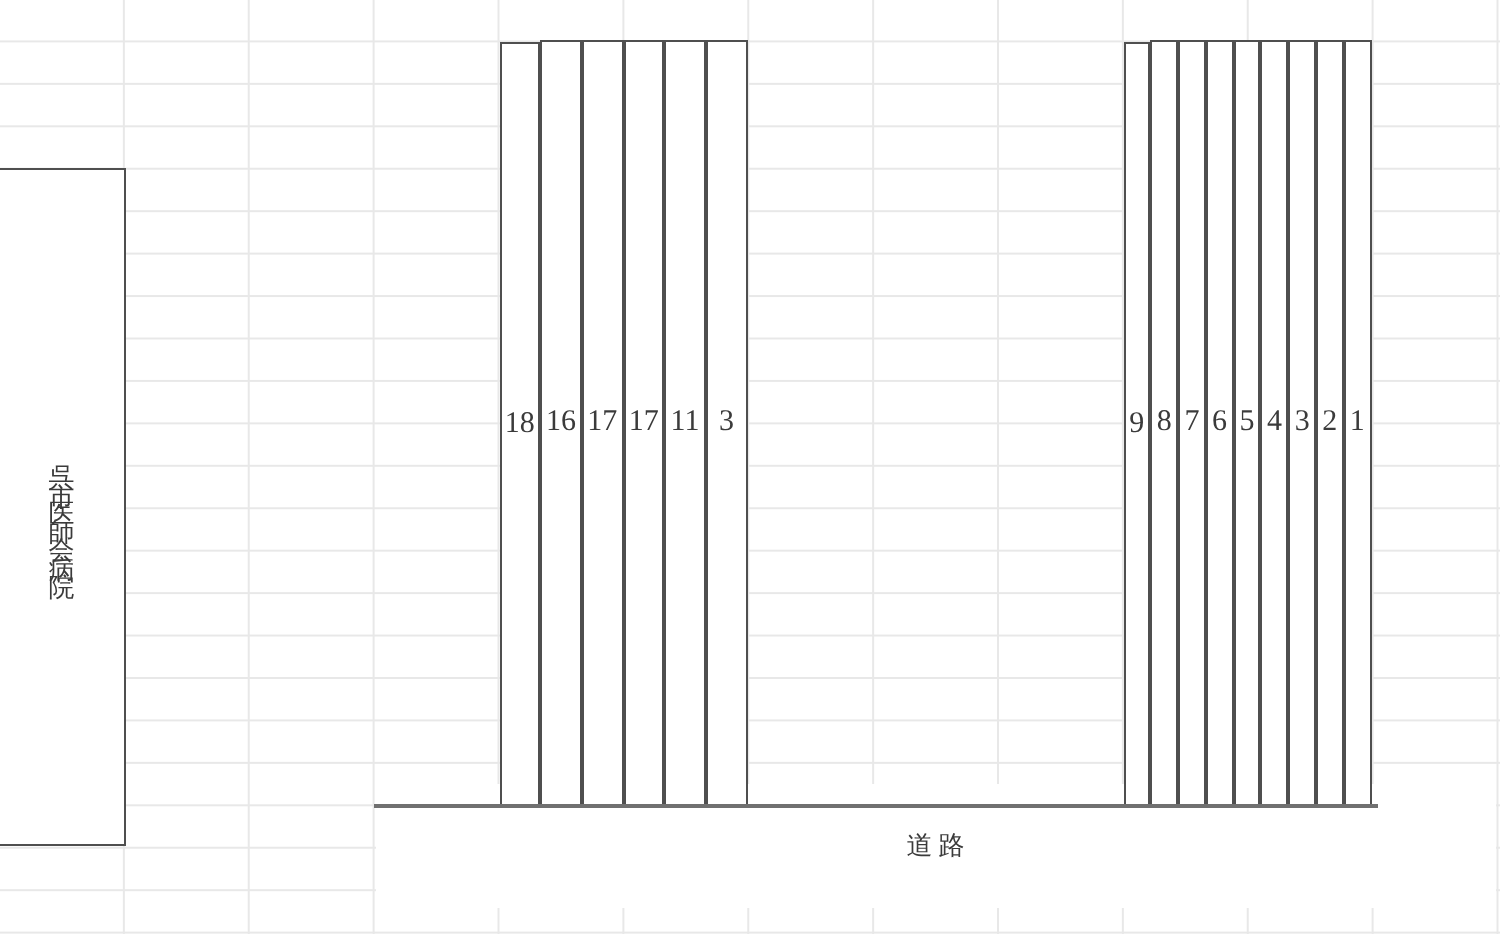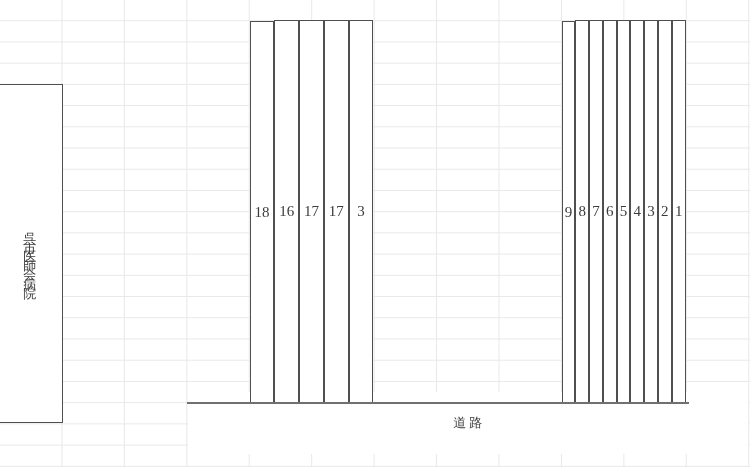--- a/index.html
+++ b/index.html
@@ -92,20 +92,21 @@
 
   <div class="hospital">
     <span class="vtext">呉市医師会病院</span>
   </div>
 
   <div class="numcol left">
     <div class="cell">18</div>
     <div class="cell">16</div>
     <div class="cell">17</div>
     <div class="cell">17</div>
+    <div class="cell">11</div>
     <div class="cell">3</div>
   </div>
 
   <div class="numcol right">
     <div class="cell">9</div>
     <div class="cell">8</div>
     <div class="cell">7</div>
     <div class="cell">6</div>
     <div class="cell">5</div>
     <div class="cell">4</div>

